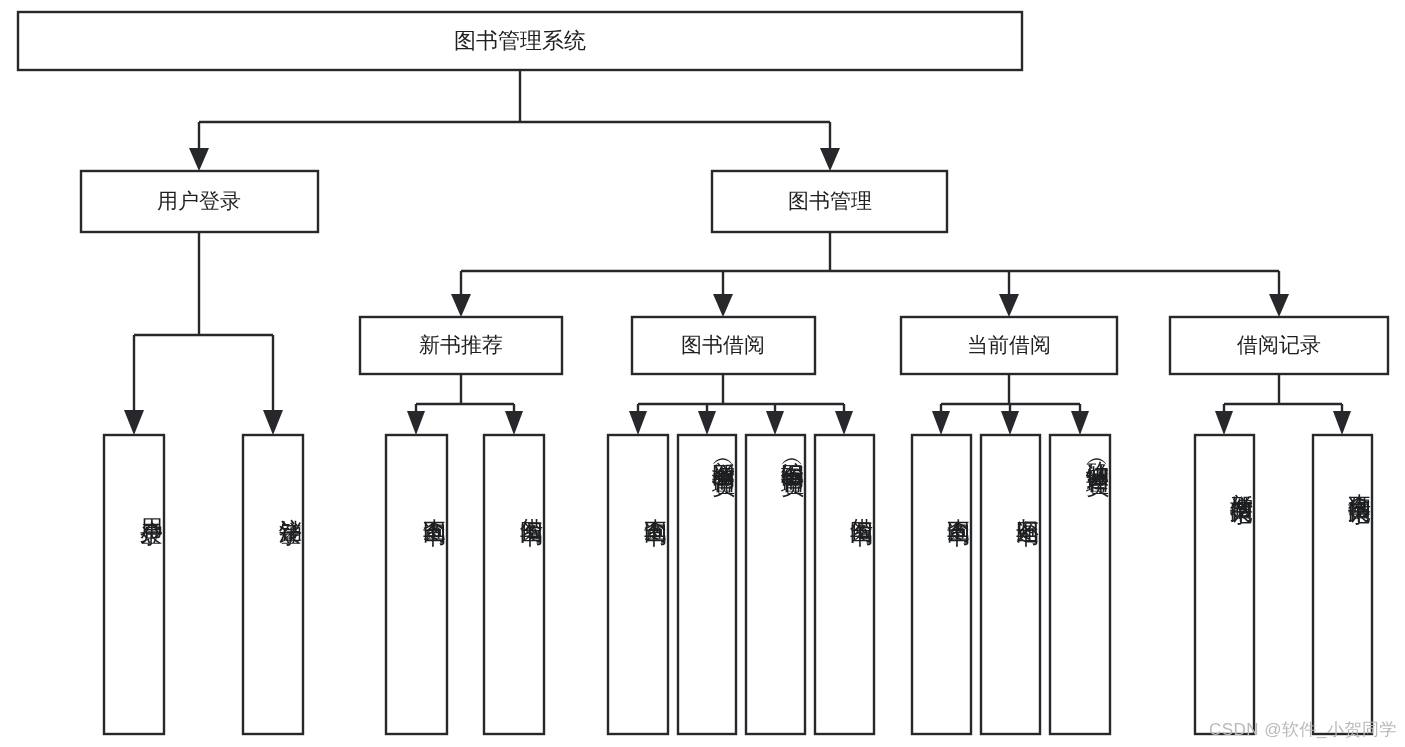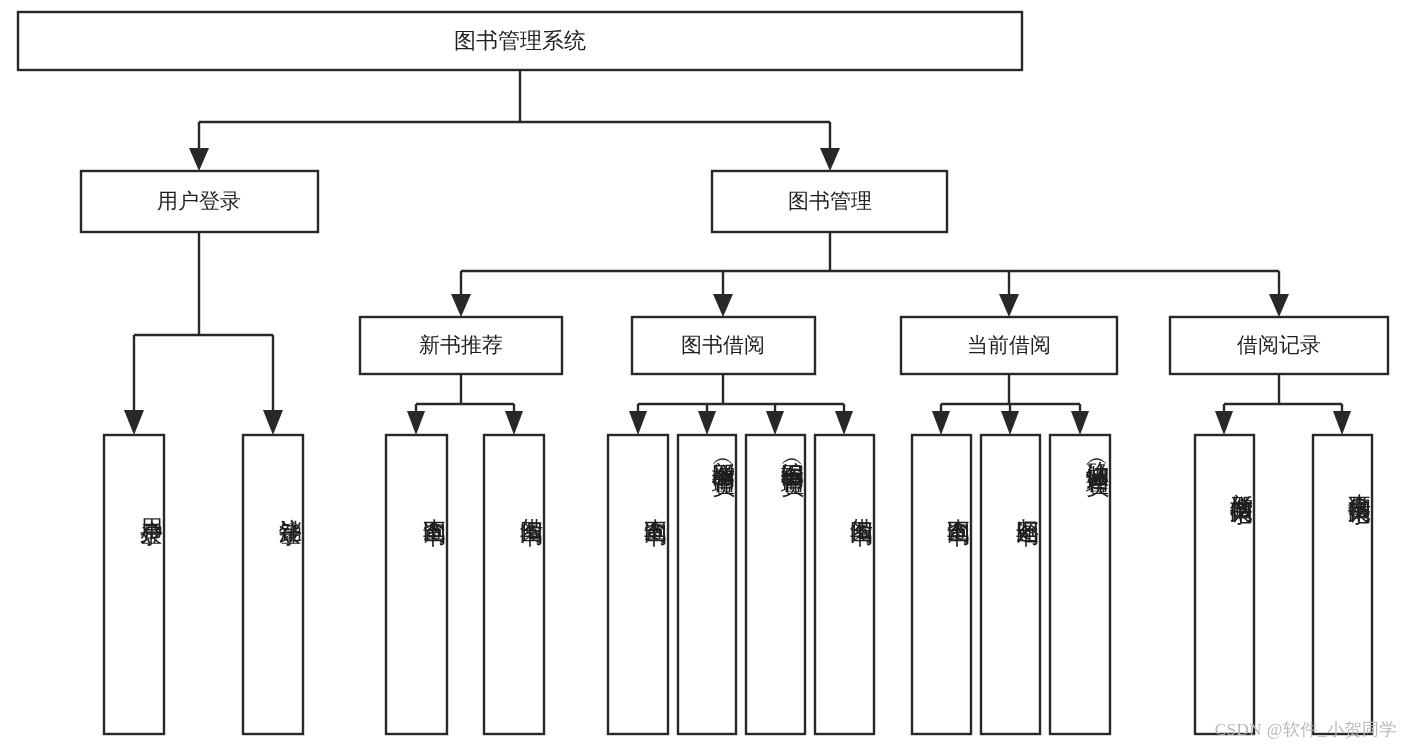--- a/index.html
+++ b/index.html
@@ -67,21 +67,21 @@
     letter-spacing: 2px;
     color: #1d1f21;
     white-space: nowrap;
     text-align: center;
     pointer-events: none;
   }
   .watermark {
     position: absolute;
     right: 8px;
     bottom: 6px;
-    font-family: Liberation Serif, serif;
+    font-family: Liberation Sans, sans-serif;
     font-size: 17px;
     color: #b9b9b9;
     letter-spacing: 0.5px;
     white-space: nowrap;
   }
 </style>
 </head>
 <body>
 
 <div id="diagram-root">

